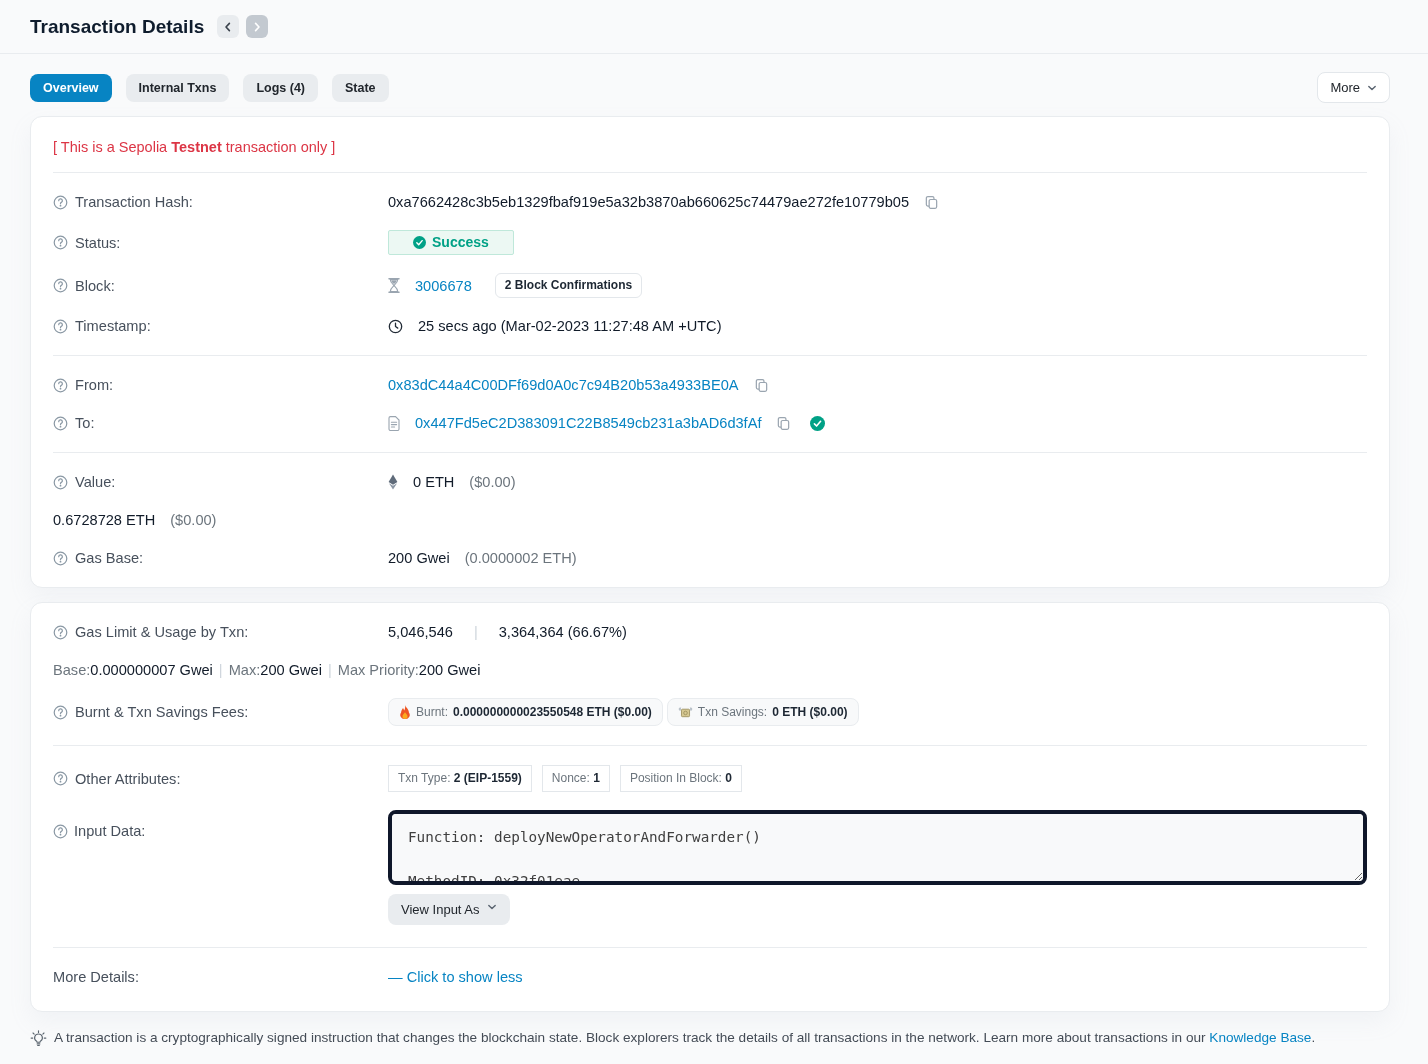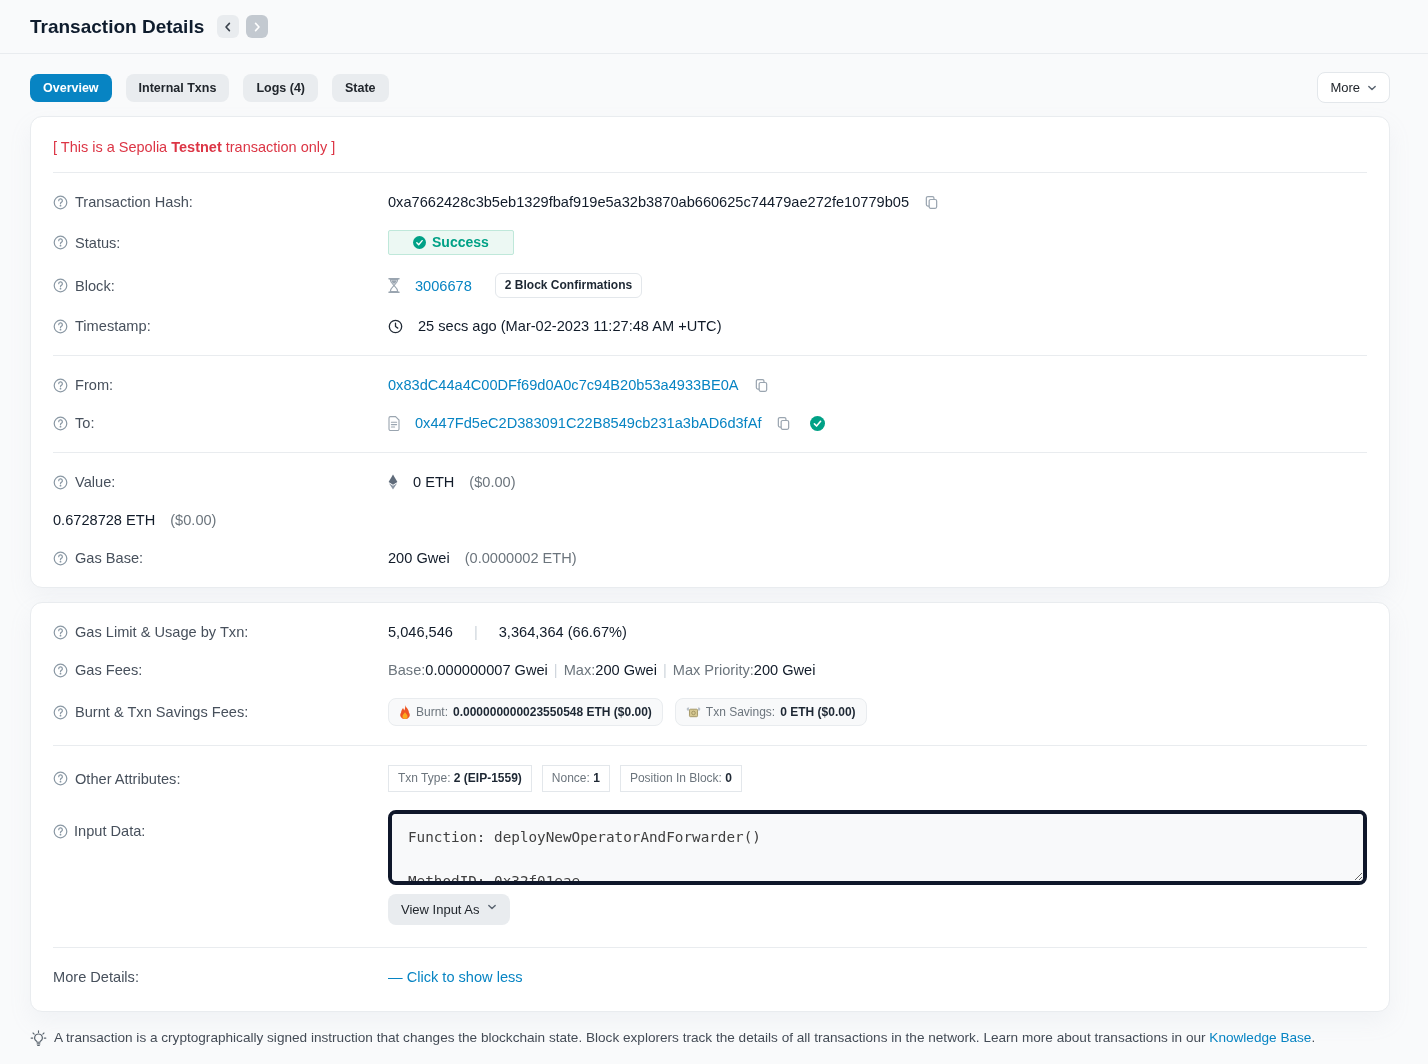--- a/index.html
+++ b/index.html
@@ -55,21 +55,21 @@
                    border:1px solid #bfe8da; color:#00a186; font-size:14px; font-weight:700;
                    padding:5px 24px; border-radius:2px; line-height:13px; }
   .badge-outline { background:#fff; border:1px solid #e3e7eb; border-radius:6px; padding:5px 9px;
                    font-size:12px; font-weight:700; color:#1d2733; margin-left:8px; line-height:13px; }
   .badge-gray { display:inline-flex; align-items:center; gap:5px; background:#f8f9fa;
                 border:1px solid #e9ecef; border-radius:8px; padding:6px 10px; font-size:12px; line-height:14px; }
   .badge-gray .k { color:#6c757d; } .badge-gray .v { font-weight:700; color:#1d2733; }
   .attr-badge { background:#fff; border:1px solid #e3e7eb; border-radius:0; padding:6px 9px;
                 font-size:12px; line-height:13px; }
   .attr-badge .k { color:#6c757d; } .attr-badge .v { font-weight:700; color:#1d2733; }
-  .badge-group { display:flex; gap:12px; }
+  .badge-group { display:flex; gap:4px; }
   .attr-group { display:flex; gap:10px; }
 
   .input-col { flex:1; display:flex; flex-direction:column; align-items:flex-start; }
   .input-box { width:100%; height:75px; background:#f8f9fa; border:4px solid #0f172a;
                border-radius:8px; padding:12px 16px;
                font-family:"DejaVu Sans Mono", monospace; font-size:14.3px; line-height:1.55;
                color:#404040; resize:vertical; outline:none; }
   .view-input-btn { display:inline-flex; align-items:flex-start; gap:7px; background:#e9ecef; border:none;
                     border-radius:8px; padding:8px 13px; font-size:13px; color:#21262c;
                     cursor:pointer; margin-top:9px; line-height:15px; }
@@ -347,30 +347,20 @@
         <span>Gas Limit &amp; Usage by Txn:</span>
       </div>
       <div class="row-value">
         <span>5,046,546</span>
         <span class="sep">|</span>
         <span>3,364,364 (66.67%)</span>
       </div>
     </div>
 
     <div class="row">
-      <div class="row-label">
-        <span style="display:inline-flex;">
-          <svg width="15" height="15" viewBox="0 0 16 16">
-              <circle cx="8" cy="8" r="6.7" fill="none" stroke="#8a98a4" stroke-width="1.3"></circle>
-              <path d="M6.1 6.1a1.95 1.95 0 1 1 2.75 1.8c-.56.25-.85.55-.85 1.1v.25" fill="none" stroke="#8a98a4" stroke-width="1.3" stroke-linecap="round"></path>
-              <circle cx="8" cy="11.4" r="0.95" fill="#8a98a4"></circle>
-            </svg>
-        </span>
-        <span>Gas Fees:</span>
-      </div>
       <div class="row-value" style="gap:0;">
         <span class="muted">Base: </span>
         <span>0.000000007 Gwei</span>
         <span class="sep">|</span>
         <span class="muted">Max: </span>
         <span>200 Gwei</span>
         <span class="sep">|</span>
         <span class="muted">Max Priority: </span>
         <span>200 Gwei</span>
       </div>

